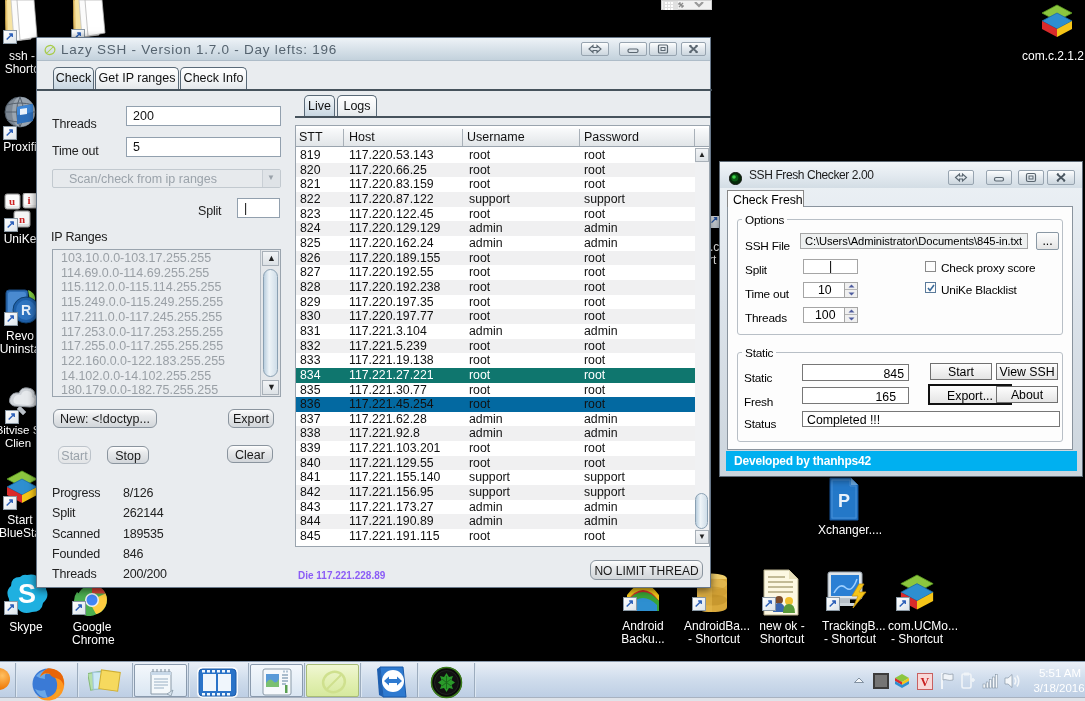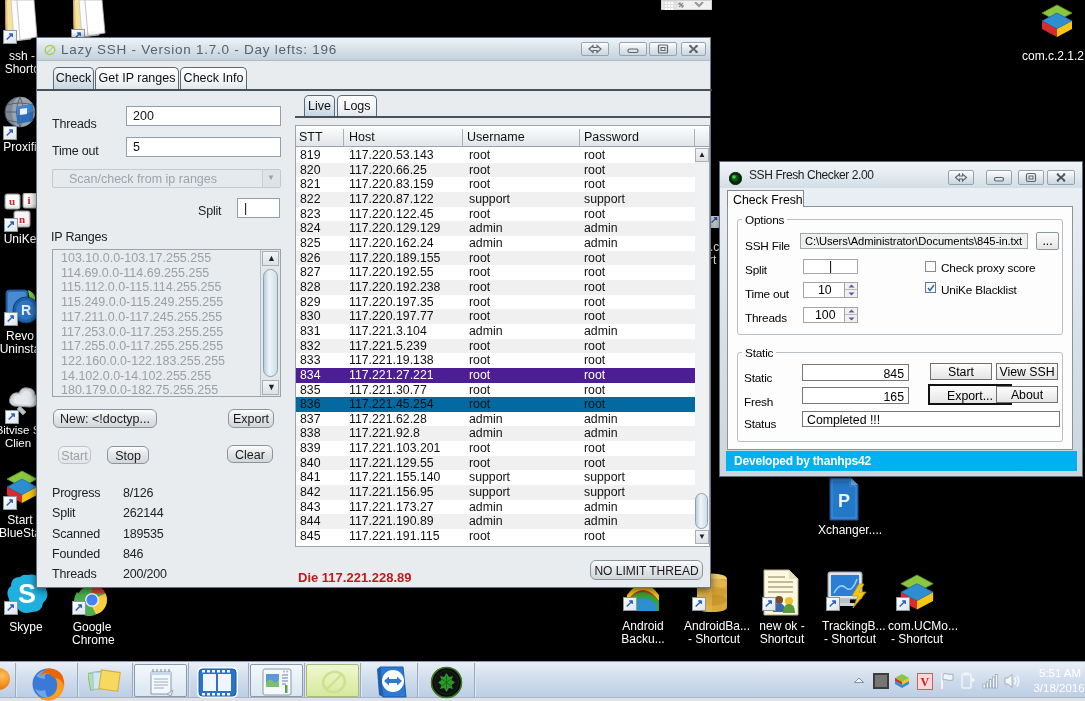--- a/index.html
+++ b/index.html
@@ -341,21 +341,21 @@
       <div class="trow" style="background:#f0f0f1;"><span class="c1">824</span><span class="c2">117.220.129.129</span><span class="c3">admin</span><span class="c4">admin</span></div>
       <div class="trow" style="background:#ffffff;"><span class="c1">825</span><span class="c2">117.220.162.24</span><span class="c3">admin</span><span class="c4">admin</span></div>
       <div class="trow" style="background:#f0f0f1;"><span class="c1">826</span><span class="c2">117.220.189.155</span><span class="c3">root</span><span class="c4">root</span></div>
       <div class="trow" style="background:#ffffff;"><span class="c1">827</span><span class="c2">117.220.192.55</span><span class="c3">root</span><span class="c4">root</span></div>
       <div class="trow" style="background:#f0f0f1;"><span class="c1">828</span><span class="c2">117.220.192.238</span><span class="c3">root</span><span class="c4">root</span></div>
       <div class="trow" style="background:#ffffff;"><span class="c1">829</span><span class="c2">117.220.197.35</span><span class="c3">root</span><span class="c4">root</span></div>
       <div class="trow" style="background:#f0f0f1;"><span class="c1">830</span><span class="c2">117.220.197.77</span><span class="c3">root</span><span class="c4">root</span></div>
       <div class="trow" style="background:#ffffff;"><span class="c1">831</span><span class="c2">117.221.3.104</span><span class="c3">admin</span><span class="c4">admin</span></div>
       <div class="trow" style="background:#f0f0f1;"><span class="c1">832</span><span class="c2">117.221.5.239</span><span class="c3">root</span><span class="c4">root</span></div>
       <div class="trow" style="background:#ffffff;"><span class="c1">833</span><span class="c2">117.221.19.138</span><span class="c3">root</span><span class="c4">root</span></div>
-      <div class="trow" style="background:#4c1d95;color:#fff;"><span class="c1">834</span><span class="c2">117.221.27.221</span><span class="c3">root</span><span class="c4">root</span></div>
+      <div class="trow" style="background:#0f766e;color:#fff;"><span class="c1">834</span><span class="c2">117.221.27.221</span><span class="c3">root</span><span class="c4">root</span></div>
       <div class="trow" style="background:#ffffff;"><span class="c1">835</span><span class="c2">117.221.30.77</span><span class="c3">root</span><span class="c4">root</span></div>
       <div class="trow" style="background:#0369a1;"><span class="c1">836</span><span class="c2">117.221.45.254</span><span class="c3">root</span><span class="c4">root</span></div>
       <div class="trow" style="background:#ffffff;"><span class="c1">837</span><span class="c2">117.221.62.28</span><span class="c3">admin</span><span class="c4">admin</span></div>
       <div class="trow" style="background:#f0f0f1;"><span class="c1">838</span><span class="c2">117.221.92.8</span><span class="c3">admin</span><span class="c4">admin</span></div>
       <div class="trow" style="background:#ffffff;"><span class="c1">839</span><span class="c2">117.221.103.201</span><span class="c3">root</span><span class="c4">root</span></div>
       <div class="trow" style="background:#f0f0f1;"><span class="c1">840</span><span class="c2">117.221.129.55</span><span class="c3">root</span><span class="c4">root</span></div>
       <div class="trow" style="background:#ffffff;"><span class="c1">841</span><span class="c2">117.221.155.140</span><span class="c3">support</span><span class="c4">support</span></div>
       <div class="trow" style="background:#f0f0f1;"><span class="c1">842</span><span class="c2">117.221.156.95</span><span class="c3">support</span><span class="c4">support</span></div>
       <div class="trow" style="background:#ffffff;"><span class="c1">843</span><span class="c2">117.221.173.27</span><span class="c3">admin</span><span class="c4">admin</span></div>
       <div class="trow" style="background:#f0f0f1;"><span class="c1">844</span><span class="c2">117.221.190.89</span><span class="c3">admin</span><span class="c4">admin</span></div>
@@ -366,21 +366,21 @@
       <div class="abs" style="left:0px; top:0px; width:14px; height:14px; background:linear-gradient(#f2f4f6,#dde2e6); border:1px solid #a8b0b8;">
             <span class="abs" style="left:2px; top:1px; font-size:8px; color:#222;">▲</span>
           </div>
       <div class="abs" style="left:0px; bottom:0px; width:14px; height:14px; background:linear-gradient(#f2f4f6,#dde2e6); border:1px solid #a8b0b8;">
             <span class="abs" style="left:2px; top:1px; font-size:8px; color:#222;">▼</span>
           </div>
       <div class="abs" style="left:0px; top:345px; width:13px; height:36px; background:linear-gradient(90deg,#b9cede,#eef4f8 40%,#cfdde8); border:1px solid #8aa0b2; border-radius:7px;"></div>
     </div>
   </div>
 
-  <div class="abs" style="left:261px; top:532px; font-size:13px; font-weight:bold; color:#b91c1c;">Die 117.221.228.89</div>
+  <div class="abs" style="left:261px; top:532px; font-size:10px; font-weight:bold; color:#8b5cf6;">Die 117.221.228.89</div>
   <div class="nbtn" style="left:553px; top:522px; width:113px; height:20px; padding-top:3px; font-size:12px;">NO LIMIT THREAD</div>
 </div>
 
 <div id="fresh" class="win" style="left:719px; top:161px; width:364px; height:316px; background:linear-gradient(#edf2f6,#dce3ea 45%,#ccd5dd); border-color:#5f6b77;">
   <div class="titlebar" style="height:26px; background:linear-gradient(#f2f6f9,#e2e9ef 55%,#d3dde5); border-bottom:none;padding-left:6px;">
     <svg class="abs" style="left:9px; top:10px;" width="13" height="13" viewBox="0 0 13 13">
       <circle cx="6.5" cy="6.5" r="6.2" fill="#052808"></circle>
       <circle cx="6.5" cy="6.5" r="6.2" fill="none" stroke="#141414" stroke-width="0.8"></circle>
       <circle cx="5.8" cy="5.8" r="3.6" fill="#0c5a16"></circle>
       <circle cx="5" cy="5" r="1.8" fill="#3ed44a"></circle>
@@ -465,21 +465,21 @@
 
   <div class="abs" style="left:17px; top:190px; width:326px; height:90px; border:1px solid #b8bfc6; border-radius:3px;"></div>
   <div class="glabel" style="left:22px; top:184px; background:#fdfdfd; padding:0 3px;">Static</div>
 
   <div class="glabel" style="left:24px; top:209px;">Static</div>
   <div class="wfield" style="left:82px; top:202px; width:107px; height:17px; padding:2px 4px 0 0; text-align:right;">845</div>
   <div class="wbtn" style="left:210px; top:201px; width:62px; height:17px; padding-top:1px;">Start</div>
   <div class="wbtn" style="left:276px; top:201px; width:62px; height:17px; padding-top:1px;">View SSH</div>
 
   <div class="glabel" style="left:24px; top:233px;">Fresh</div>
-  <div class="wfield" style="left:82px; top:225px; width:107px; height:17px; padding:2px 4px 0 0; text-align:right;">165</div>
+  <div class="wfield" style="left:82px; top:225px; width:107px; height:17px; padding:2px 12px 0 0; text-align:right;">165</div>
   <div class="wbtn" style="left:208px; top:222px; width:84px; height:21px; padding-top:3px; border:2px solid #111;">Export...</div>
   <div class="wbtn" style="left:276px; top:224px; width:62px; height:17px; padding-top:1px;">About</div>
 
   <div class="glabel" style="left:24px; top:255px;">Status</div>
   <div class="wfield" style="left:82px; top:249px; width:258px; height:16px; padding:1px 0 0 4px;">Completed !!!</div>
 
   <div class="abs" style="left:6px; top:289px; width:351px; height:20px; background:#00b0f0;">
     <span class="abs" style="left:8px; top:3px; font-size:12px; letter-spacing:-0.2px; font-weight:bold; color:#fff;">Developed by thanhps42</span>
   </div>
 </div>

